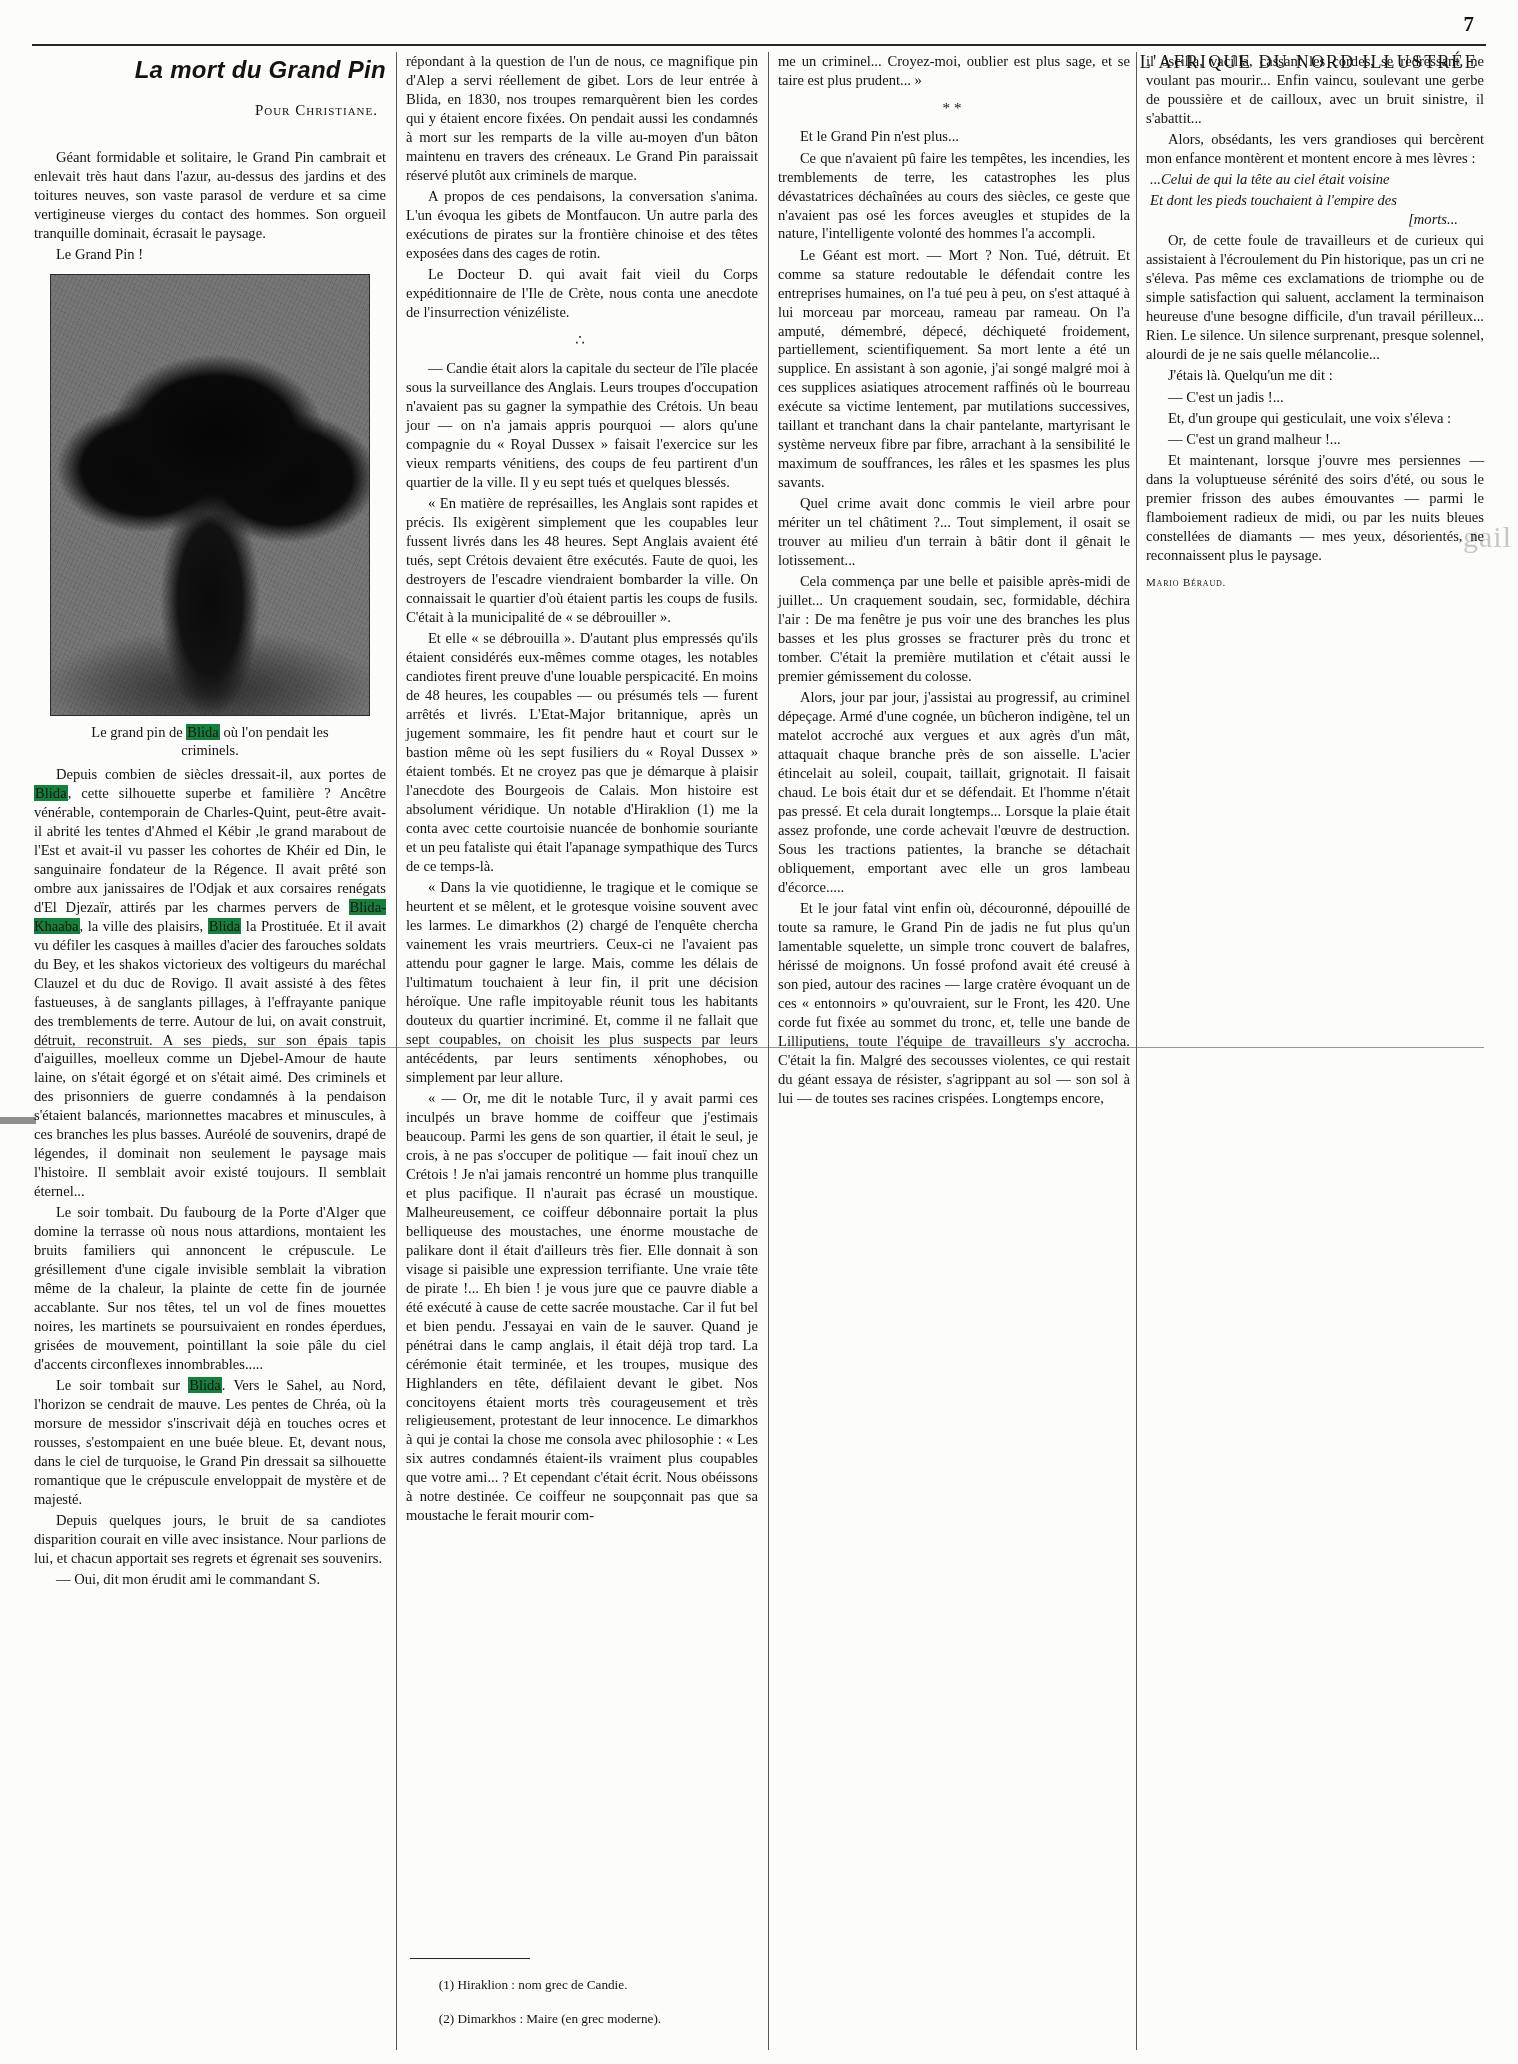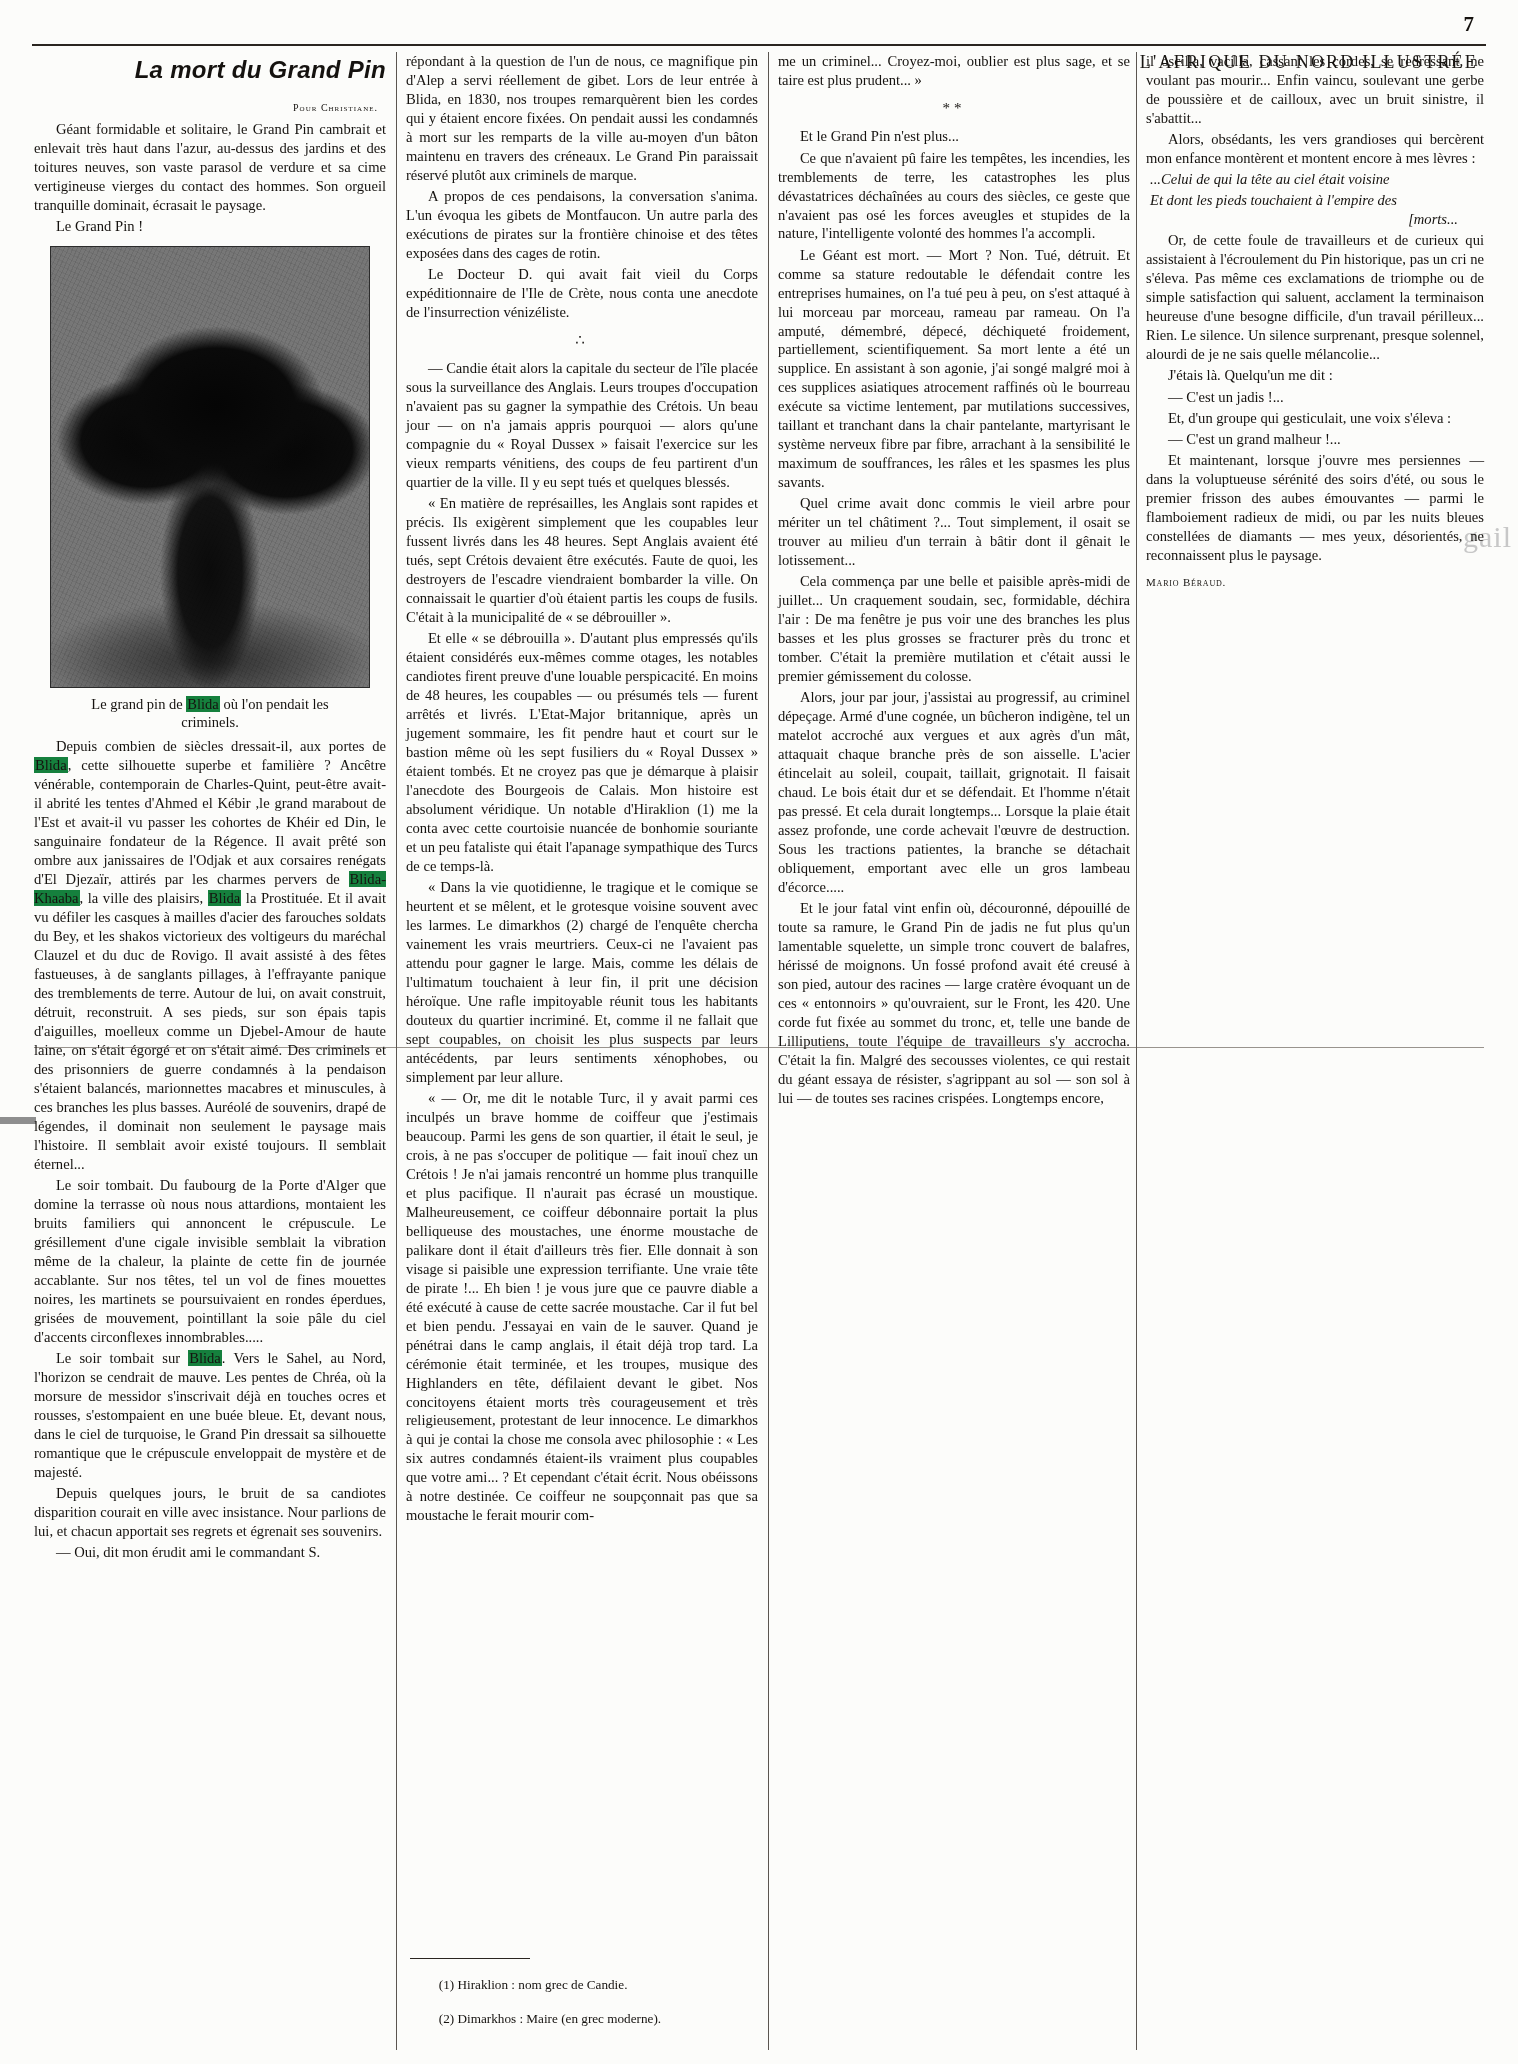--- a/index.html
+++ b/index.html
@@ -85,23 +85,23 @@
     font-style: italic;
     font-weight: bold;
     font-size: 24px;
     text-align: right;
     margin: 2px 0 16px 0;
     letter-spacing: 0.3px;
   }
   .dedication {
     text-align: right;
     font-variant: small-caps;
-    font-size: 10px;
+    font-size: 15px;
     letter-spacing: 1px;
-    margin: 0 8px 6px 0;
+    margin: 0 8px 27px 0;
   }
   p {
     margin: 0 0 0.15em 0;
     text-indent: 1.5em;
   }
   p.noind { text-indent: 0; }
   .stars {
     text-align: center;
     letter-spacing: 4px;
     margin: 9px 0 9px 0;

